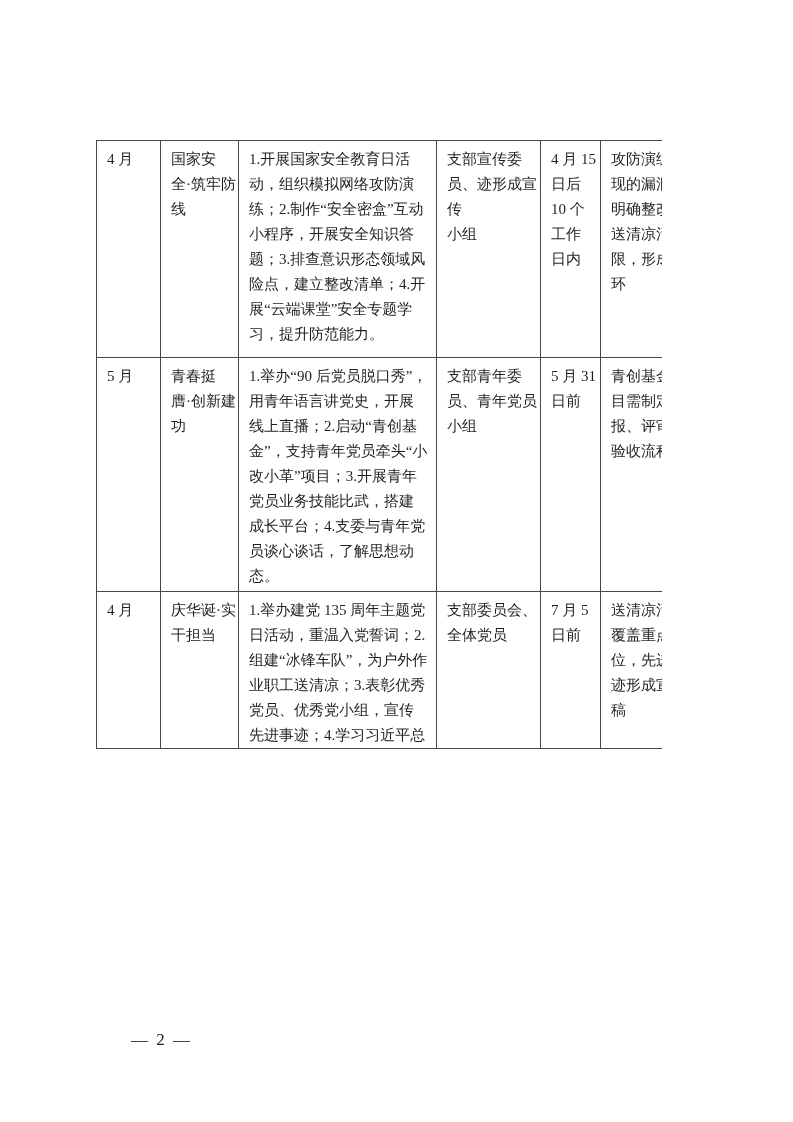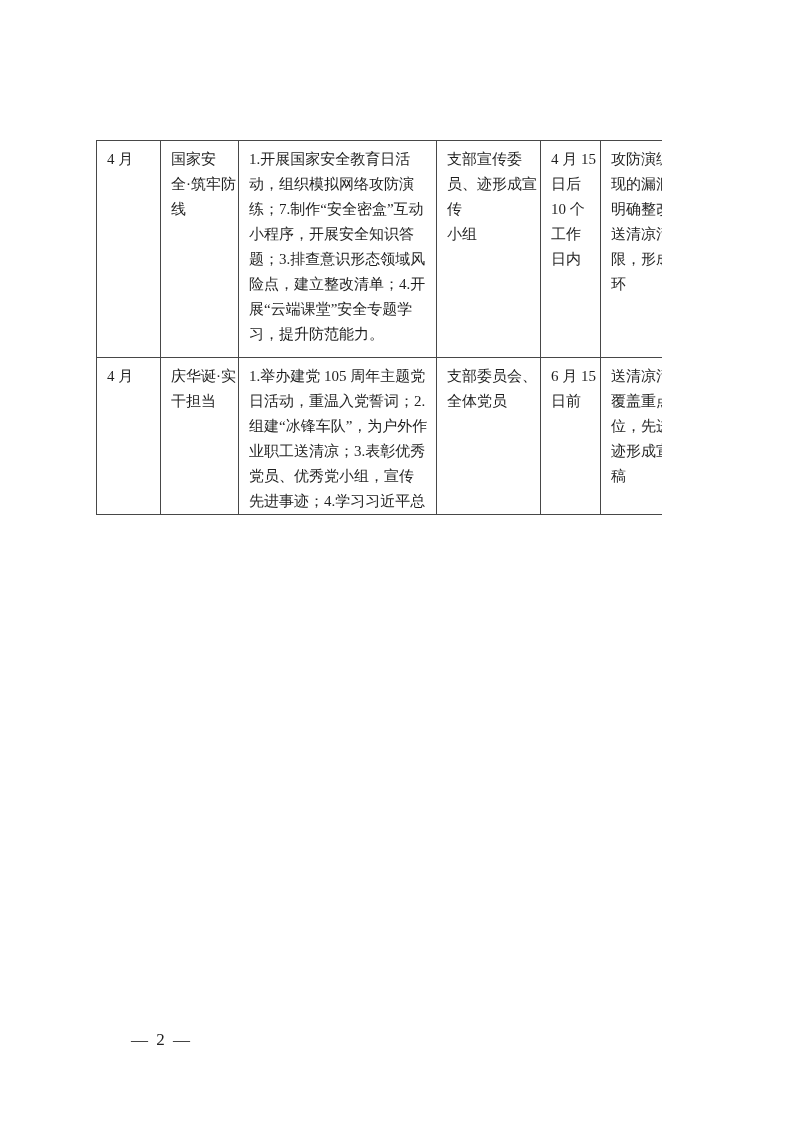--- a/index.html
+++ b/index.html
@@ -67,54 +67,78 @@
       <col class="w-remarks">
     </colgroup>
     <tbody>
       <tr class="r1">
         <td class="c-month">4 月</td>
         <td>国家安
 全·筑牢防
 线</td>
         <td>1.开展国家安全教育日活
 动，组织模拟网络攻防演
-练；7.制作“安全密盒”互动
+练；2.制作“安全密盒”互动
 小程序，开展安全知识答
 题；3.排查意识形态领域风
 险点，建立整改清单；4.开
 展“云端课堂”安全专题学
 习，提升防范能力。</td>
         <td>支部宣传委
 员、迹形成宣传
 小组</td>
         <td>4 月 15
 日后
 10 个
 工作
 日内</td>
         <td>攻防演练发
 现的漏洞需
 明确整改责
 送清凉活动
 限，形成闭
 环</td>
       </tr>
+      <tr class="r2">
+        <td class="c-month">5 月</td>
+        <td>青春挺
+膺·创新建
+功</td>
+        <td>1.举办“90 后党员脱口秀”，
+用青年语言讲党史，开展
+线上直播；2.启动“青创基
+金”，支持青年党员牵头“小
+改小革”项目；3.开展青年
+党员业务技能比武，搭建
+成长平台；4.支委与青年党
+员谈心谈话，了解思想动
+态。</td>
+        <td>支部青年委
+员、青年党员
+小组</td>
+        <td>5 月 31
+日前</td>
+        <td>青创基金项
+目需制定申
+报、评审、
+验收流程</td>
+      </tr>
       <tr class="r4">
         <td class="c-month">4 月</td>
         <td>庆华诞·实
 干担当</td>
-        <td>1.举办建党 105 周年主题党
+        <td>1.举办建党 135 周年主题党
 日活动，重温入党誓词；2.
 组建“冰锋车队”，为户外作
 业职工送清凉；3.表彰优秀
 党员、优秀党小组，宣传
 先进事迹；4.学习习近平总</td>
         <td>支部委员会、
 全体党员</td>
-        <td>6 月 15
+        <td>7 月 5
 日前</td>
         <td>送清凉活动
 覆盖重点岗
 位，先进事
 迹形成宣传
 稿</td>
       </tr>
     </tbody>
   </table>
 

